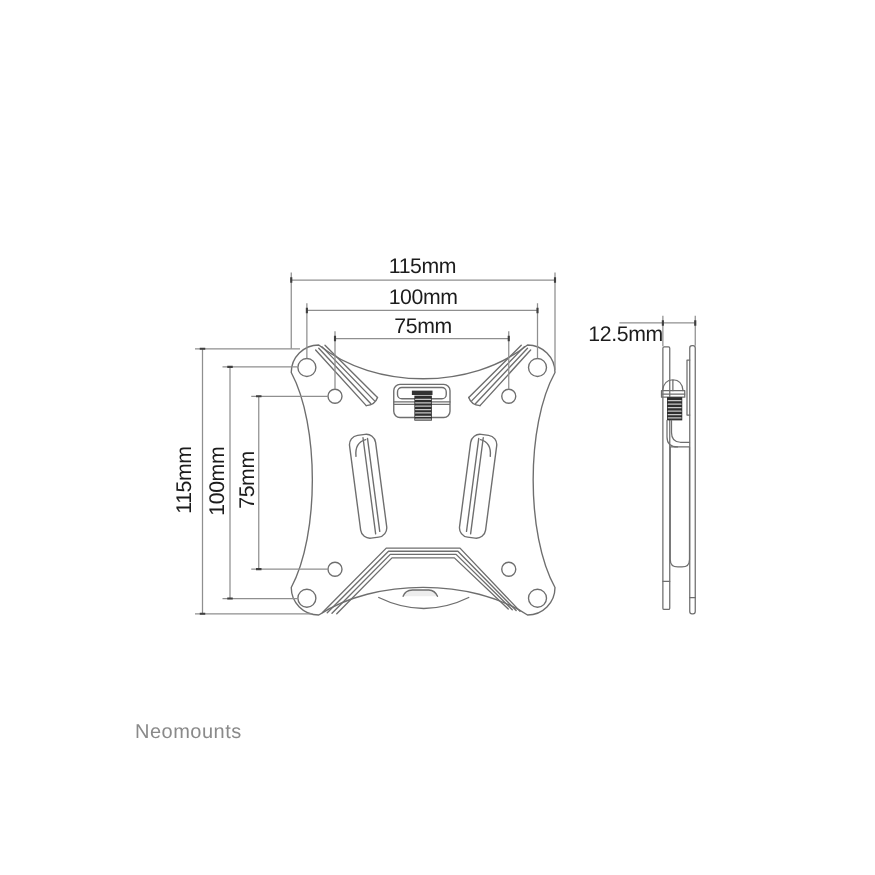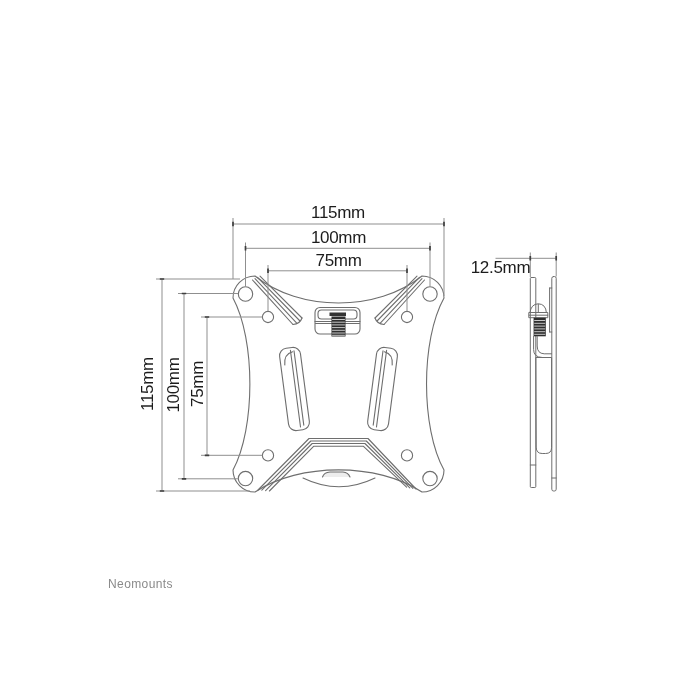--- a/index.html
+++ b/index.html
@@ -27,21 +27,21 @@
     letter-spacing:-0.3px;
     color:var(--text);
     white-space:nowrap;
     line-height:18px;
   }
   .dim-label.h{transform:translateX(-50%);}
   .dim-label.v{transform:translate(-50%,-50%) rotate(-90deg);}
   .brand-label{
     position:absolute;
     left:108px;top:577px;
-    font-size:12px;
+    font-size:16px;
     letter-spacing:0.4px;
     color:var(--brand);
   }
 </style>
 </head>
 <body>
 
 <div class="canvas">
 
   <svg class="drawing-svg" width="700" height="700" viewBox="0 0 700 700">

